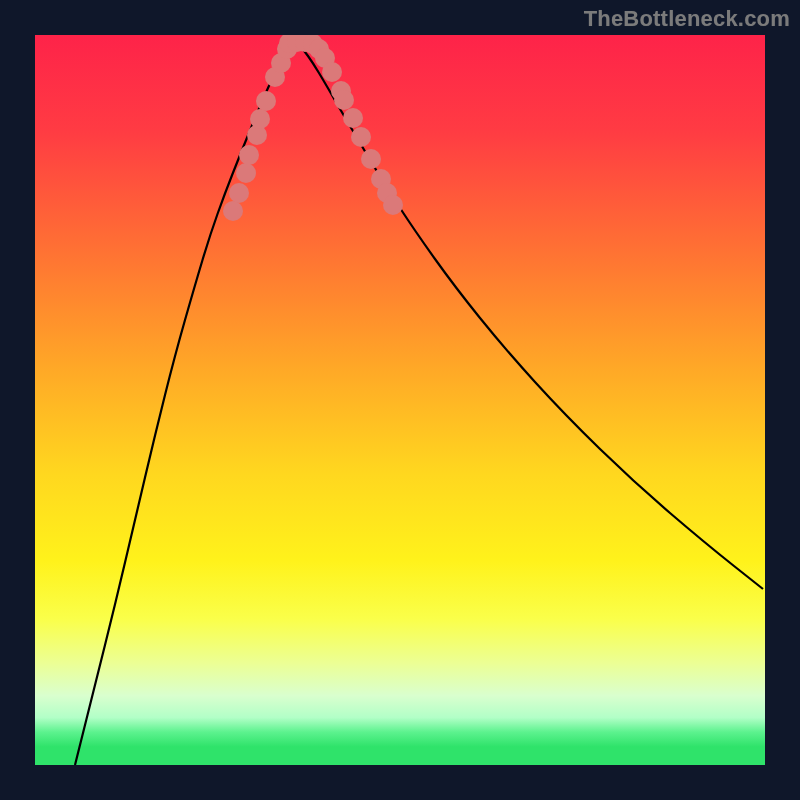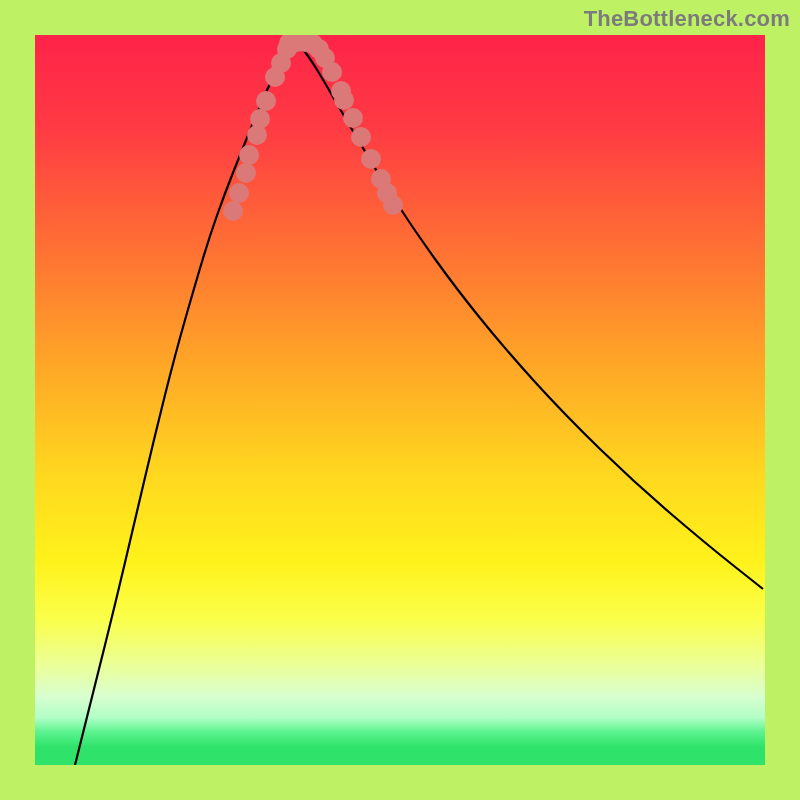--- a/index.html
+++ b/index.html
@@ -10,21 +10,21 @@
     overflow: hidden;
     background: #000;
     font-family: Arial, Helvetica, sans-serif;
   }
   .frame {
     position: absolute;
     left: 0;
     top: 0;
     width: 800px;
     height: 800px;
-    background: #bef264;
+    background: #0f172a;
   }
   .plot {
     position: absolute;
     left: 35px;
     top: 35px;
     width: 730px;
     height: 730px;
     overflow: hidden;
   }
   .gradient {

